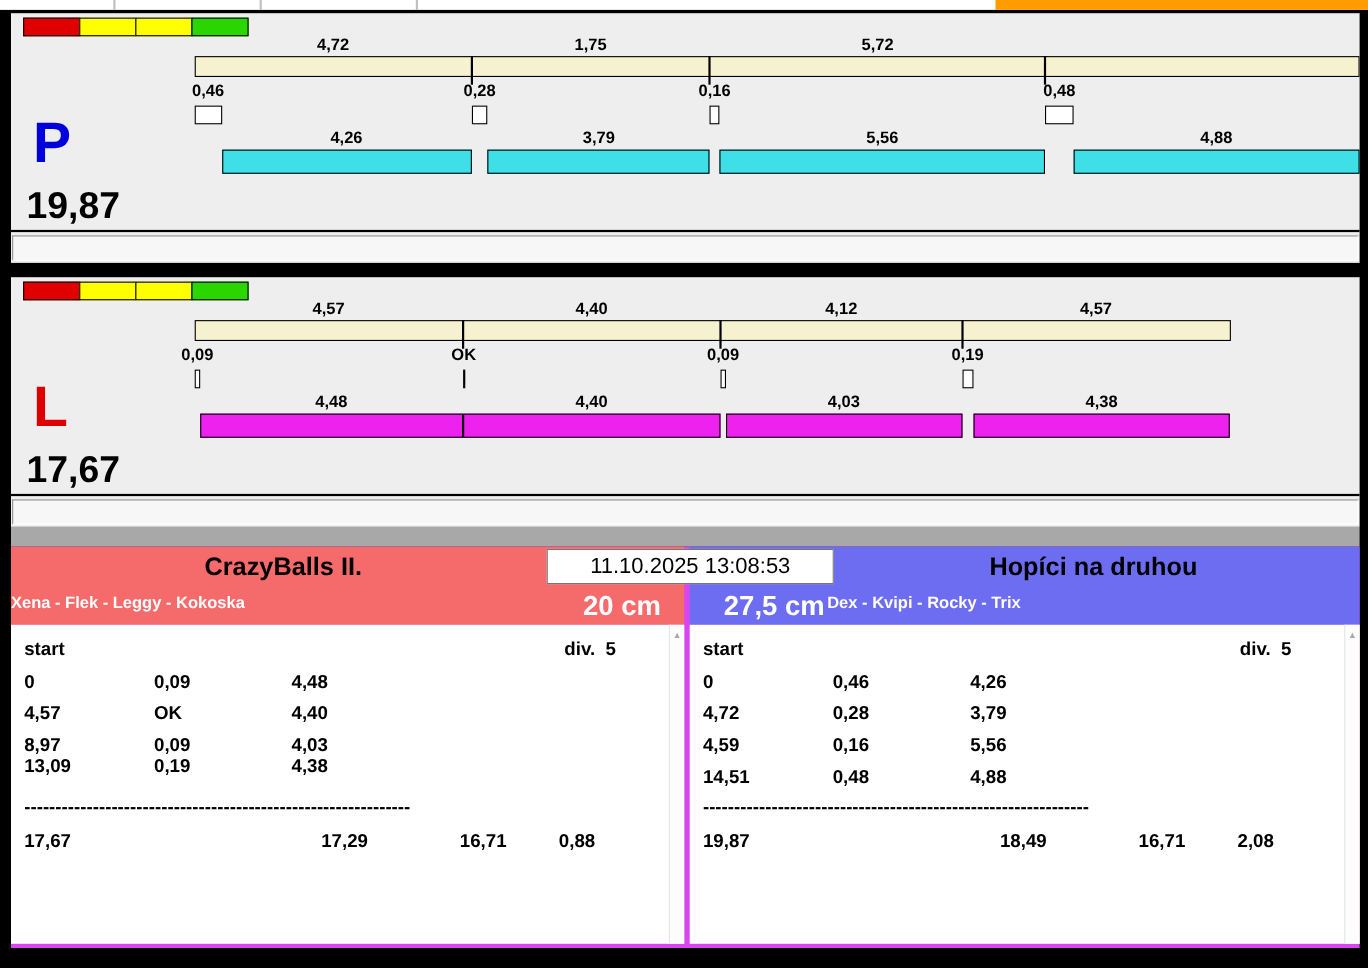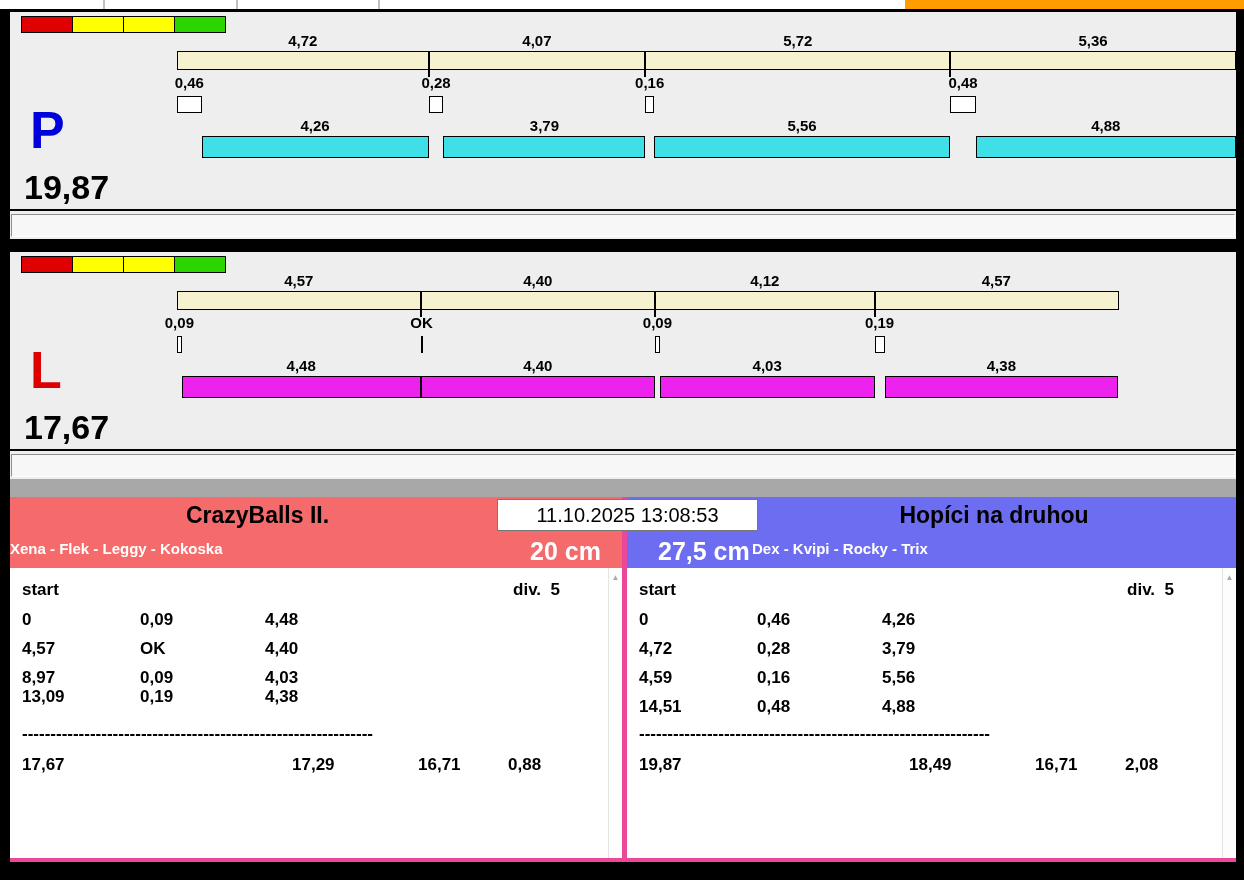--- a/index.html
+++ b/index.html
@@ -32,21 +32,21 @@
 
   .lane-letter { position:absolute; left:20px; top:92px; font-size:52px; font-weight:bold; line-height:1; }
   .lane-total { position:absolute; left:14px; top:156px; font-size:34px; font-weight:bold; color:#000; }
   .lane-divider { position:absolute; left:0; top:197px; width:100%; height:2px; background:#000; }
   .lane-status { position:absolute; left:1px; right:1px; top:202px; height:23px; background:#f7f7f7;
                  border:1px solid; border-color:#8f8f8f #ffffff #ffffff #8f8f8f; }
 
   .gray-strip { position:absolute; left:10px; top:479px; width:1226px; height:18px; background:#a8a8a8; }
 
   
-  .teams { position:absolute; left:10px; top:497px; width:1226px; height:365px; background:#ec4899; }
+  .teams { position:absolute; left:10px; top:497px; width:1226px; height:365px; background:#d946ef; }
   .team { position:absolute; top:0; height:361px; }
   .team-left { left:0; width:612px; }
   .team-right { left:617px; width:609px; }
   .team-header { position:relative; height:71px; }
   .team-name { position:absolute; top:5px; font-size:23px; font-weight:bold; color:#000; text-align:center; white-space:pre; }
   .team-left .team-name { left:0; width:495px; }
   .team-right .team-name { left:125px; width:484px; }
   .team-members { position:absolute; top:43px; font-size:15px; font-weight:bold; color:#fff; white-space:pre; }
   .team-left .team-members { left:0; width:495px; }
   .team-right .team-members { left:125px; width:484px; }
@@ -86,33 +86,32 @@
         <div class="flag" style="background: rgb(255, 255, 0);"></div>
         <div class="flag" style="background: rgb(43, 213, 0);"></div>
       </div>
     <div class="track">
         <div class="split-bar" style="left: 167px; width: 1058.87px;"></div>
         <div class="lbl split-lbl" style="left: 167px; width: 251.529px;">4,72</div>
         <div class="loss-box" style="left: 167px; width: 24.5134px;"></div>
         <div class="lbl loss-lbl" style="left: 139.257px;">0,46</div>
         <div class="run-bar" style="left: 191.513px; width: 227.015px; background: rgb(63, 223, 232);"></div>
         <div class="lbl run-lbl" style="left: 191.513px; width: 227.015px;">4,26</div>
-        <div class="lbl split-lbl" style="left: 418.529px; width: 216.89px;">4,07</div>
+        <div class="lbl split-lbl" style="left: 418.529px; width: 216.89px;">1,75</div>
         <div class="tick" style="left: 417.529px;"></div>
         <div class="loss-box" style="left: 418.529px; width: 14.9212px;"></div>
         <div class="lbl loss-lbl" style="left: 385.989px;">0,28</div>
         <div class="run-bar" style="left: 433.45px; width: 201.969px; background: rgb(63, 223, 232);"></div>
         <div class="lbl run-lbl" style="left: 433.45px; width: 201.969px;">3,79</div>
         <div class="lbl split-lbl" style="left: 635.419px; width: 304.819px;">5,72</div>
         <div class="tick" style="left: 634.419px;"></div>
         <div class="loss-box" style="left: 635.419px; width: 8.5264px;"></div>
         <div class="lbl loss-lbl" style="left: 599.682px;">0,16</div>
         <div class="run-bar" style="left: 643.945px; width: 296.292px; background: rgb(63, 223, 232);"></div>
         <div class="lbl run-lbl" style="left: 643.945px; width: 296.292px;">5,56</div>
-        <div class="lbl split-lbl" style="left: 940.238px; width: 285.634px;">5,36</div>
         <div class="tick" style="left: 939.238px;"></div>
         <div class="loss-box" style="left: 940.238px; width: 25.5792px;"></div>
         <div class="lbl loss-lbl" style="left: 913.027px;">0,48</div>
         <div class="run-bar" style="left: 965.817px; width: 260.055px; background: rgb(63, 223, 232);"></div>
         <div class="lbl run-lbl" style="left: 965.817px; width: 260.055px;">4,88</div>
       </div>
     <div class="lane-letter" style="color: rgb(0, 0, 221);">P</div>
     <div class="lane-total">19,87</div>
     <div class="lane-divider"></div>
     <div class="lane-status"></div>

